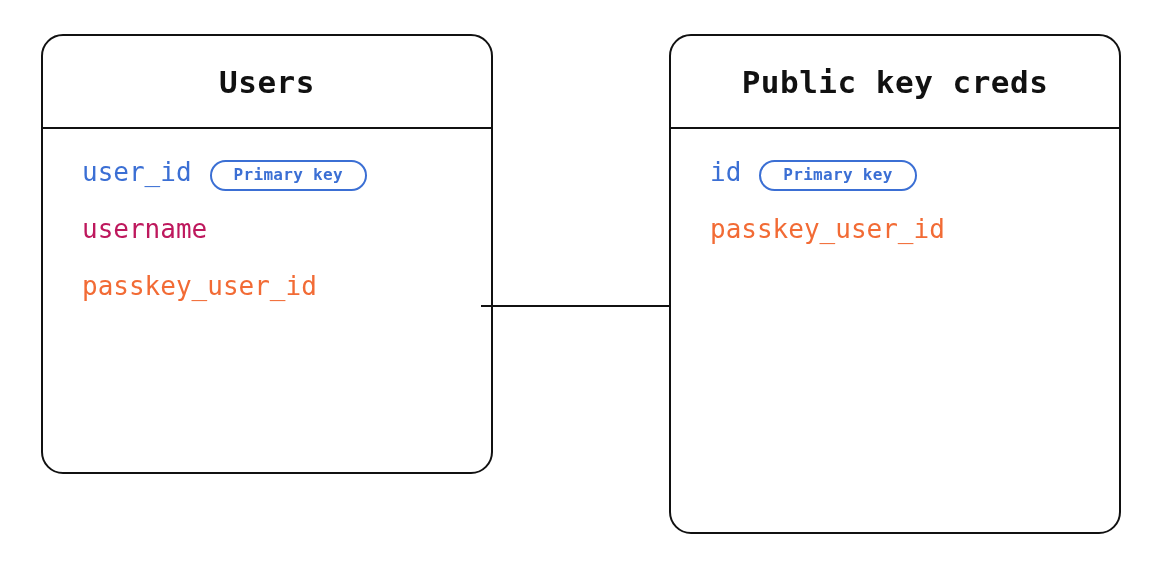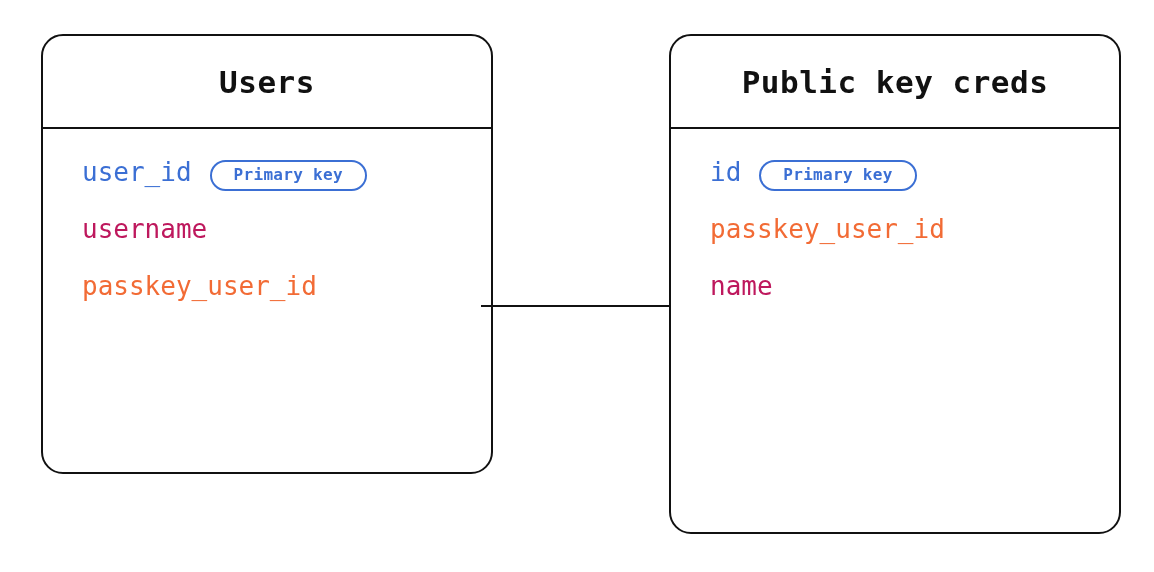--- a/index.html
+++ b/index.html
@@ -155,21 +155,18 @@
         <span class="field-name key">id</span>
         <span class="pk-badge">Primary key</span>
       </div>
 
 
       <div class="field-row">
         <span class="field-name fk">passkey_user_id</span>
       </div>
 
 
-      <div class="field-row">
-        <span class="field-name">name</span>
-      </div>
 
 
     </div>
   </div>
 
 </div>
 
 </body></html>

